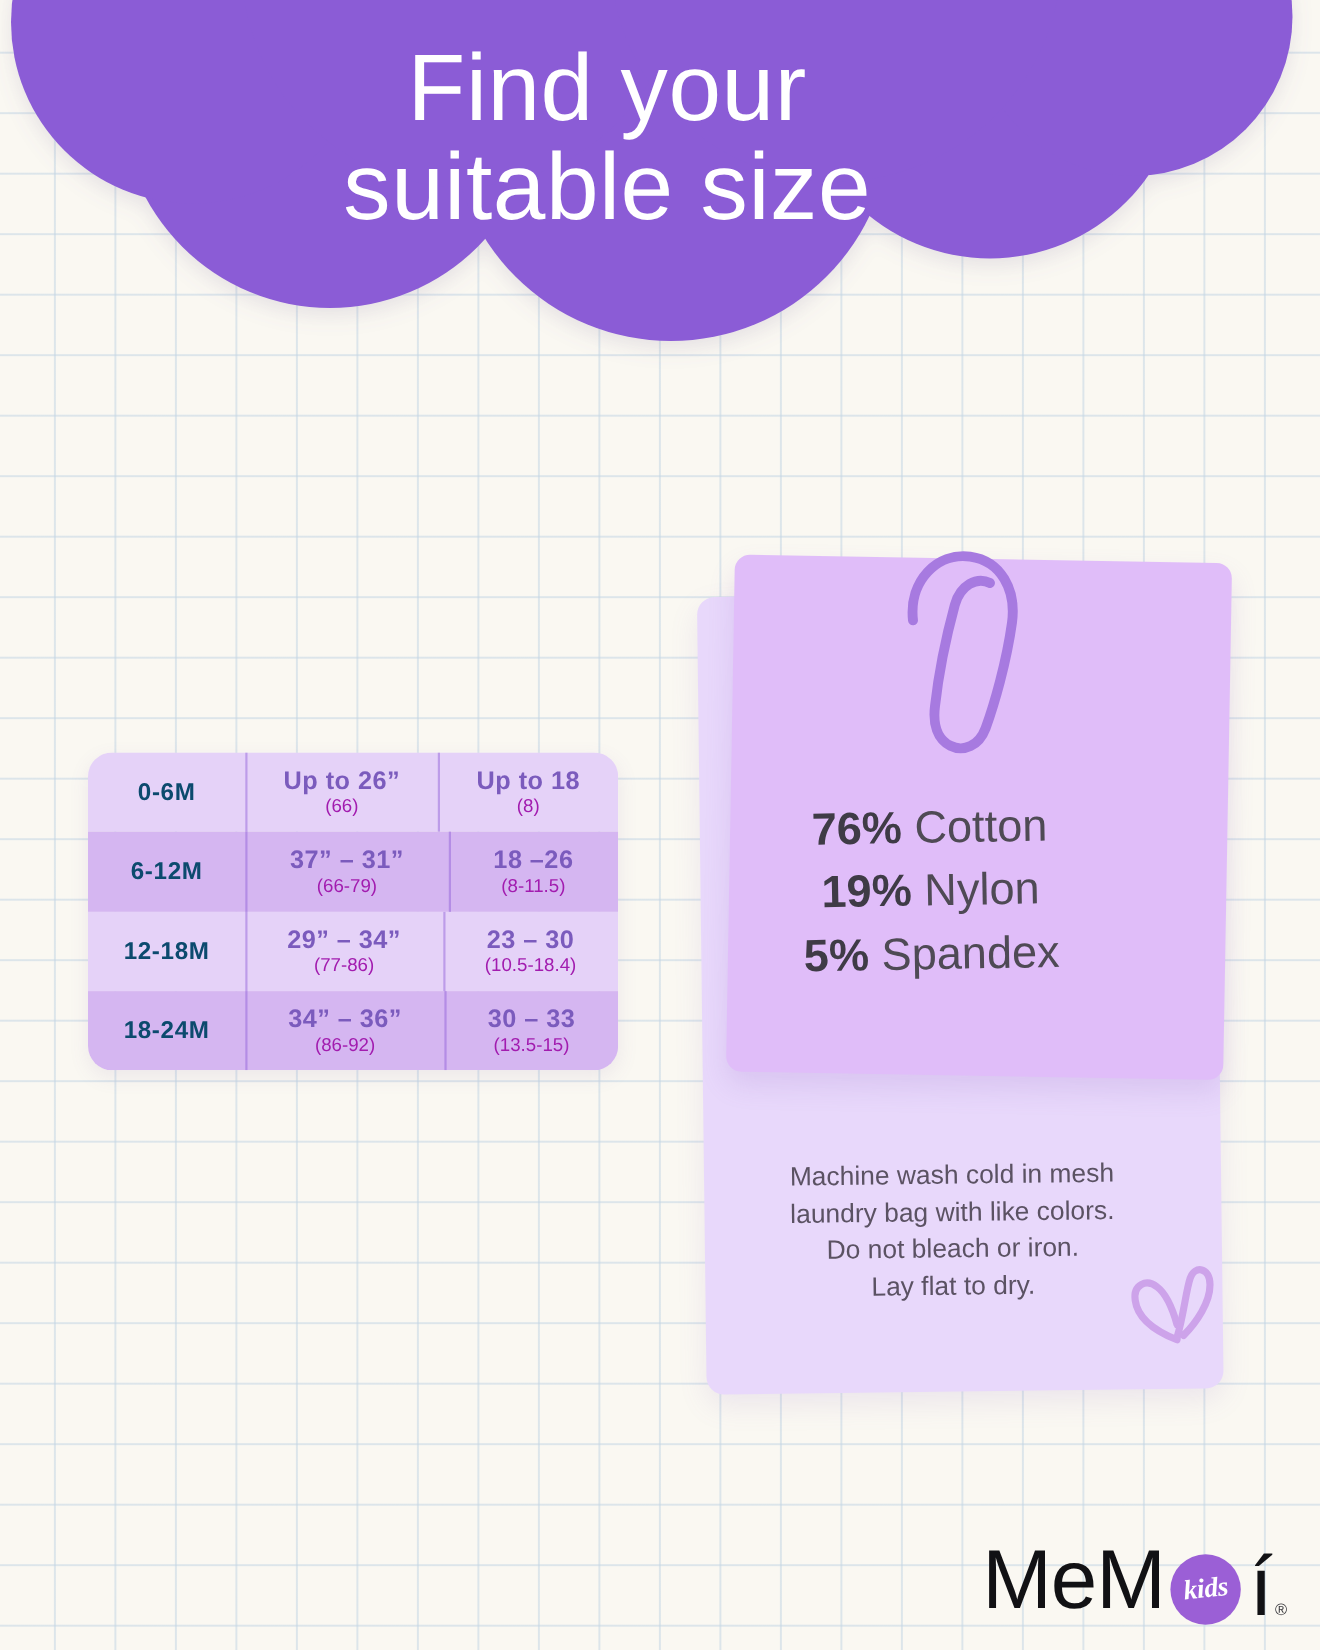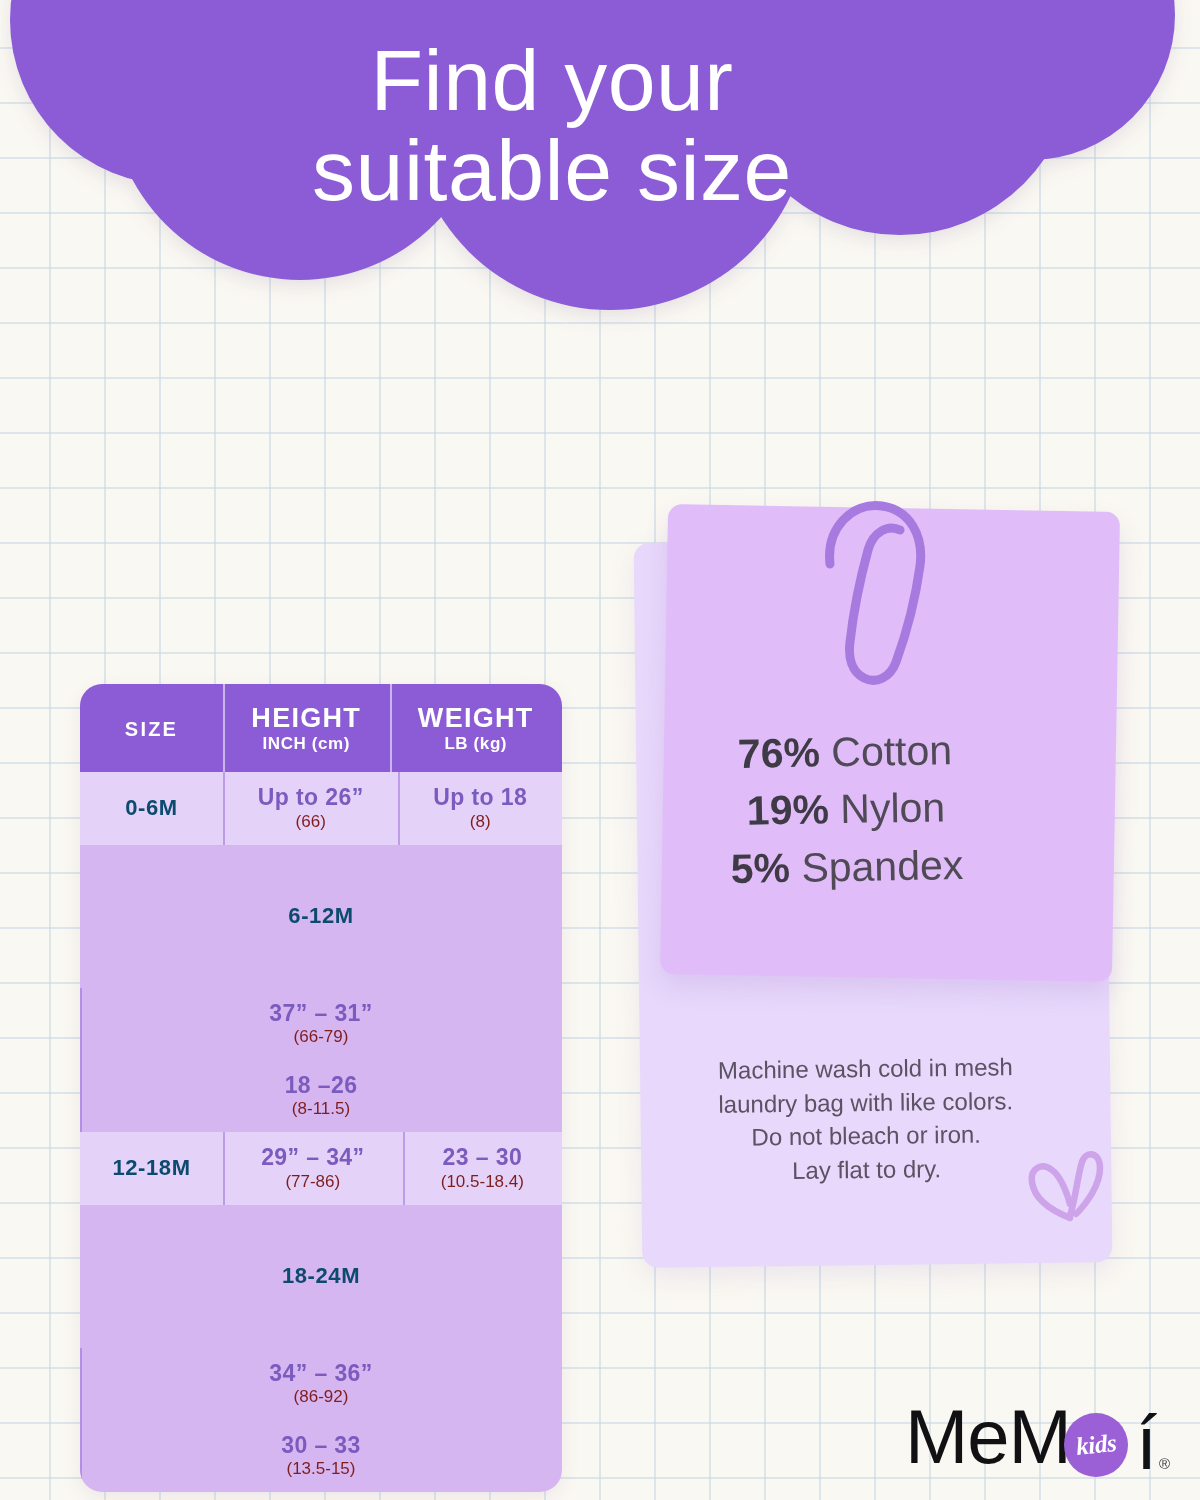--- a/index.html
+++ b/index.html
@@ -46,21 +46,21 @@
     width:482px;
     border-radius:22px;
     overflow:hidden;
     box-shadow:0 6px 18px rgba(120,90,170,0.10);
     z-index:3;
   }
   .st-row{ display:flex; }
   .st-head{ background:#8b5cd6; }
   .st-head .st-cell{ padding:20px 4px 18px; }
   .st-body-a{ background:#e5d2f8; }
-  .st-body-b{ background:#d5b6f1;flex-direction:column; }
+  .st-body-b{ background:#d5b6f1; }
 
   .st-cell{
     position:relative;
     display:flex; flex-direction:column;
     align-items:center; justify-content:center;
     padding:13px 4px;
     text-align:center;
   }
   .st-cell.c-size{ flex:0 0 143px; }
   .st-cell.c-h{ flex:1 1 auto; }
@@ -92,21 +92,21 @@
   }
 
   .cell-size{
     color:#0c4a6e; font-size:22px; font-weight:bold; letter-spacing:0.6px;
   }
   .cell-main{
     color:#7b5bbd; font-size:23px; font-weight:700; letter-spacing:0.4px;
     line-height:1.1;
   }
   .cell-sub{
-    color:#7f1d1d; font-size:17px; font-weight:400; margin-top:1px;
+    color:#a21caf; font-size:17px; font-weight:400; margin-top:1px;
   }
 
   
   .notes{
     position:absolute; left:620px; top:492px; width:520px; height:790px; z-index:2;
   }
 
   .note-back{
     position:absolute; left:18px; top:48px;
     width:470px; height:725px;
@@ -155,21 +155,21 @@
     position:absolute; left:400px; top:650px; width:96px; height:96px;
   }
   .heart svg{ display:block; width:100%; height:100%; }
 
   
   .logo{
     position:absolute; left:893px; top:1393px;
     width:280px; height:96px; z-index:4;
   }
   .logo-text{
-    position:absolute; left:12px; top:0;
+    position:absolute; left:0; top:0;
     font-size:76px; line-height:88px;
     font-weight:400; color:#111114;
     letter-spacing:-1px;
     font-family:"Liberation Sans", sans-serif;
   }
   .kids-badge{
     position:absolute; left:171px; top:20px;
     width:64px; height:64px; border-radius:50%;
     background:#9b5fd6;
     display:flex; align-items:center; justify-content:center;
@@ -212,33 +212,20 @@
   </svg>
 </div>
 
 <div class="cloud-title">
   <span class="tl">Find your</span>
   <span class="tl2">suitable size</span>
 </div>
 
 <div class="size-table">
 
-  <div class="st-row st-head">
-    <div class="st-cell c-size">
-      <div class="hd-size">SIZE</div>
-    </div>
-    <div class="st-cell c-h">
-      <div class="hd-main">HEIGHT</div>
-      <div class="hd-sub">INCH (cm)</div>
-    </div>
-    <div class="st-cell c-w">
-      <div class="hd-main">WEIGHT</div>
-      <div class="hd-sub">LB (kg)</div>
-    </div>
-  </div>
 
   <div class="st-row st-body-a">
     <div class="st-cell c-size">
       <div class="cell-size">0-6M</div>
     </div>
     <div class="st-cell c-h">
       <div class="cell-main">Up to 26”</div>
       <div class="cell-sub">(66)</div>
     </div>
     <div class="st-cell c-w">

